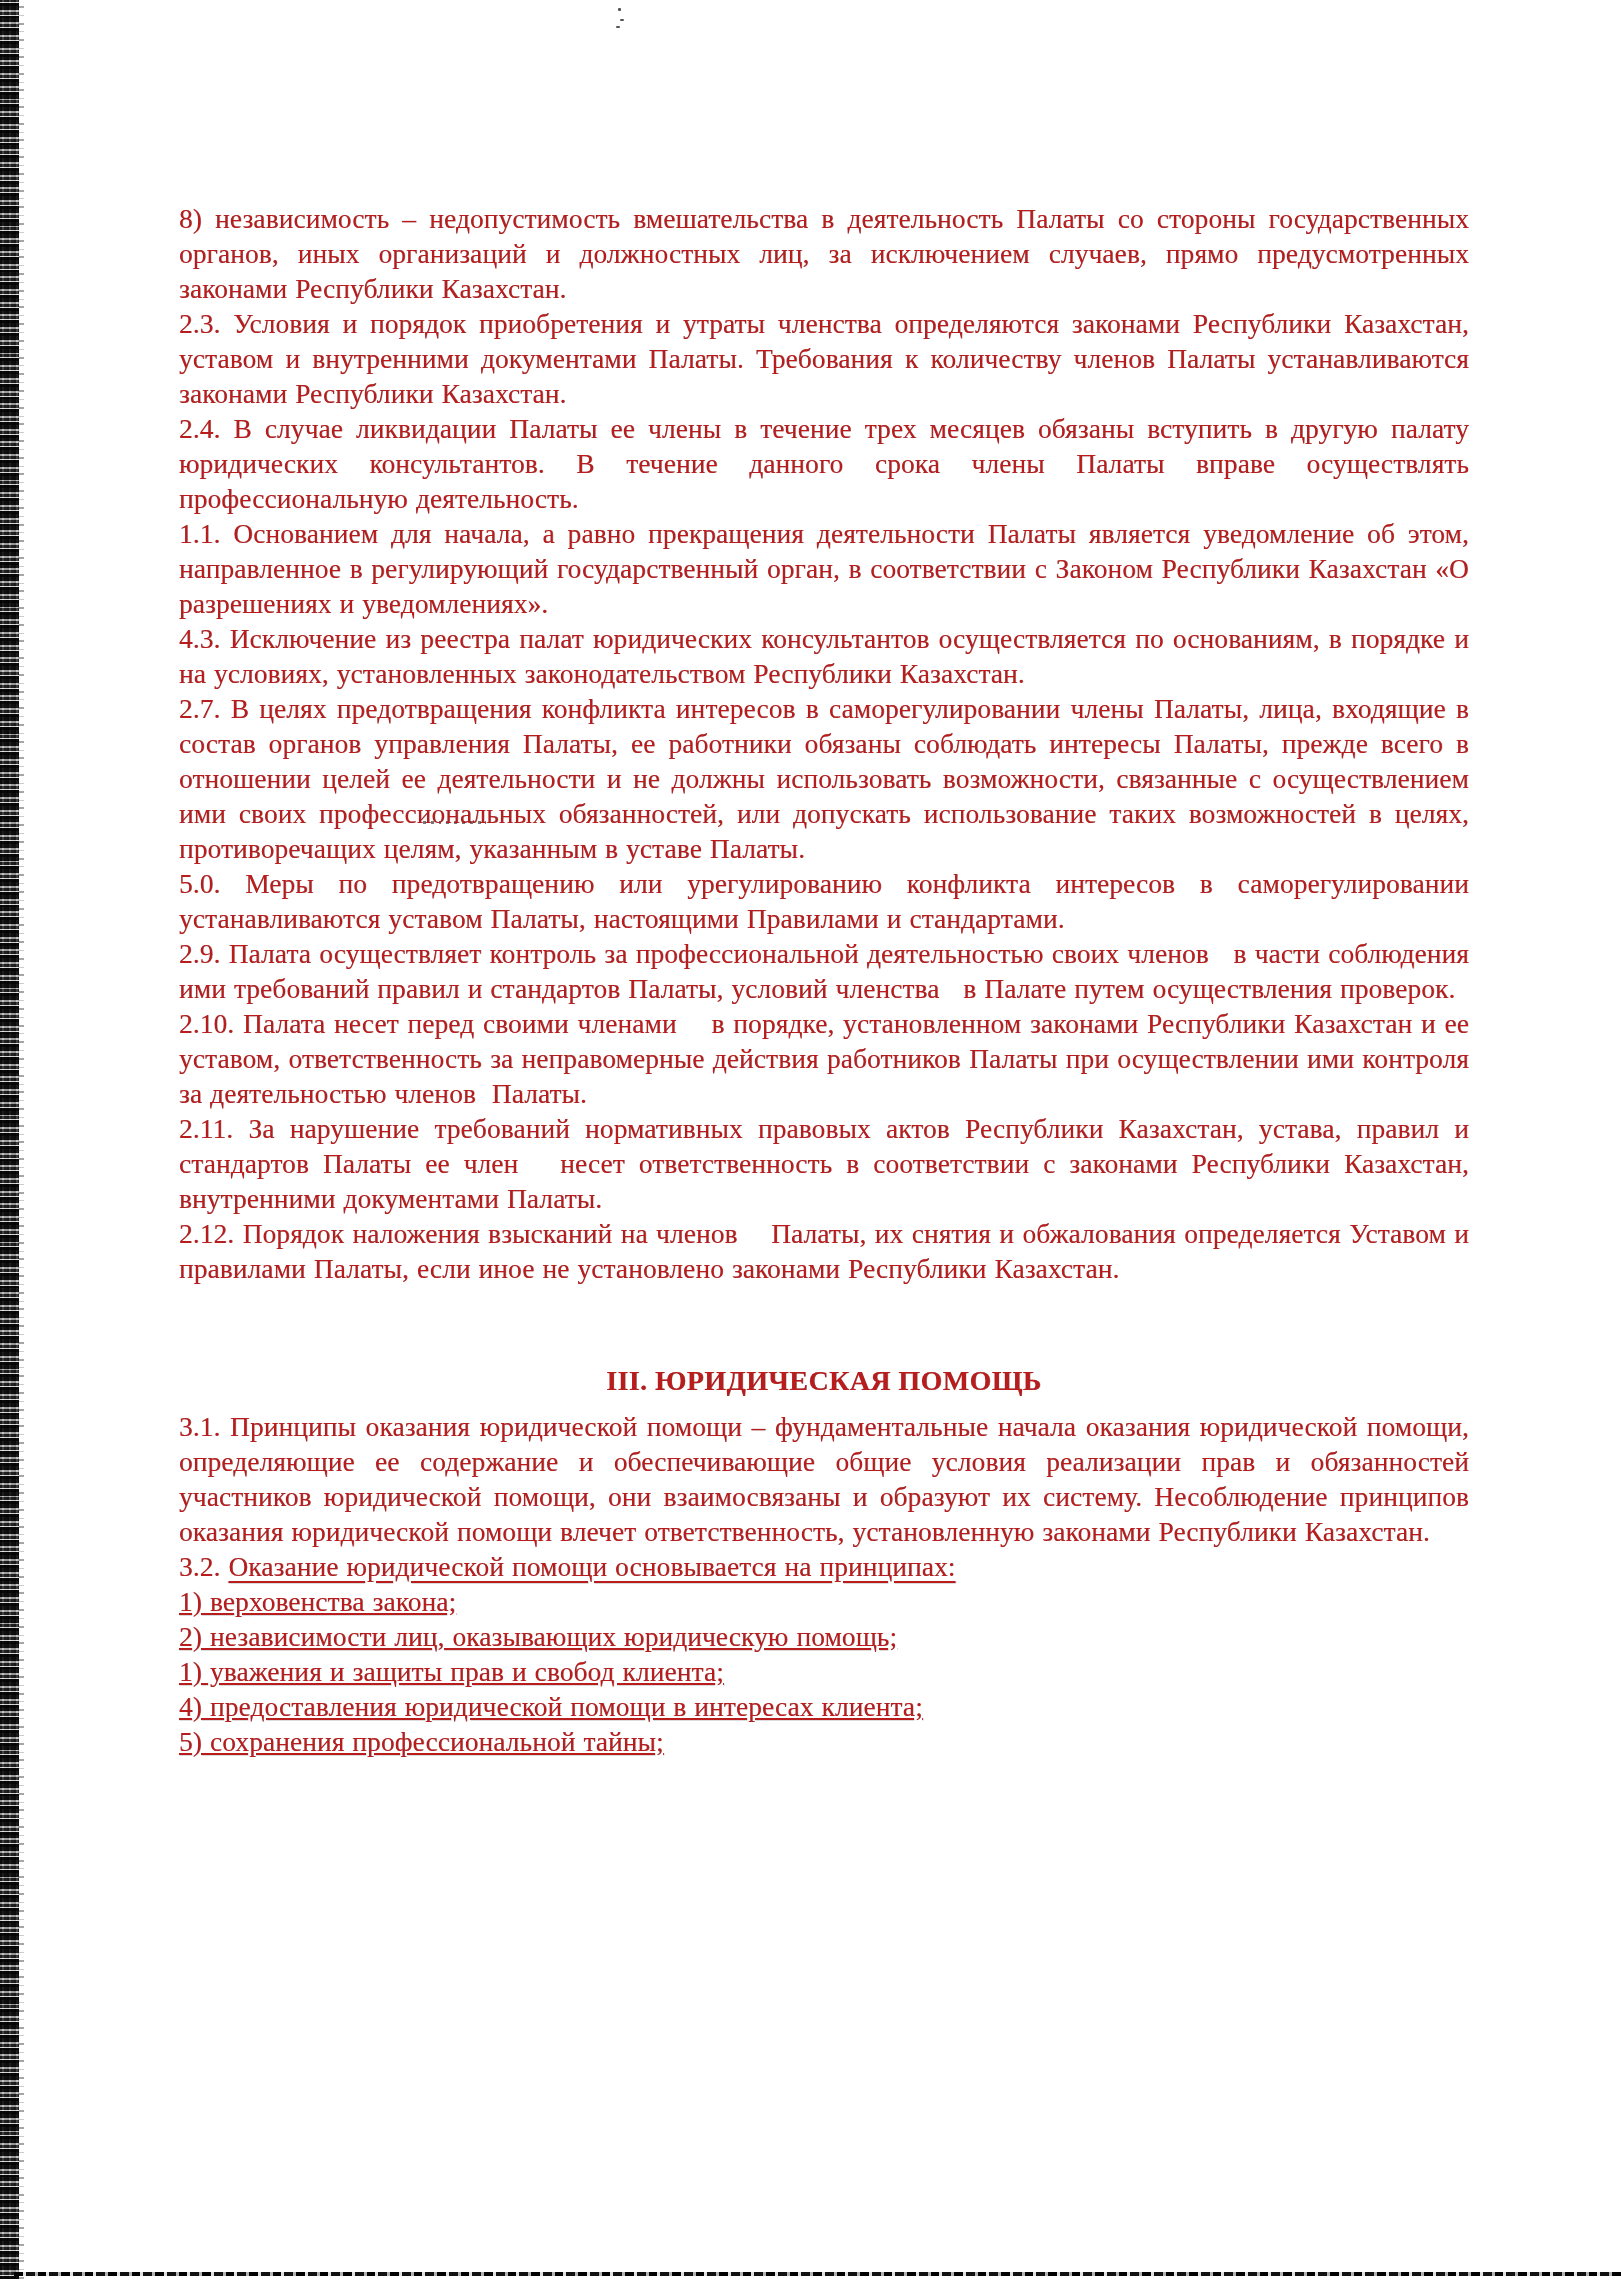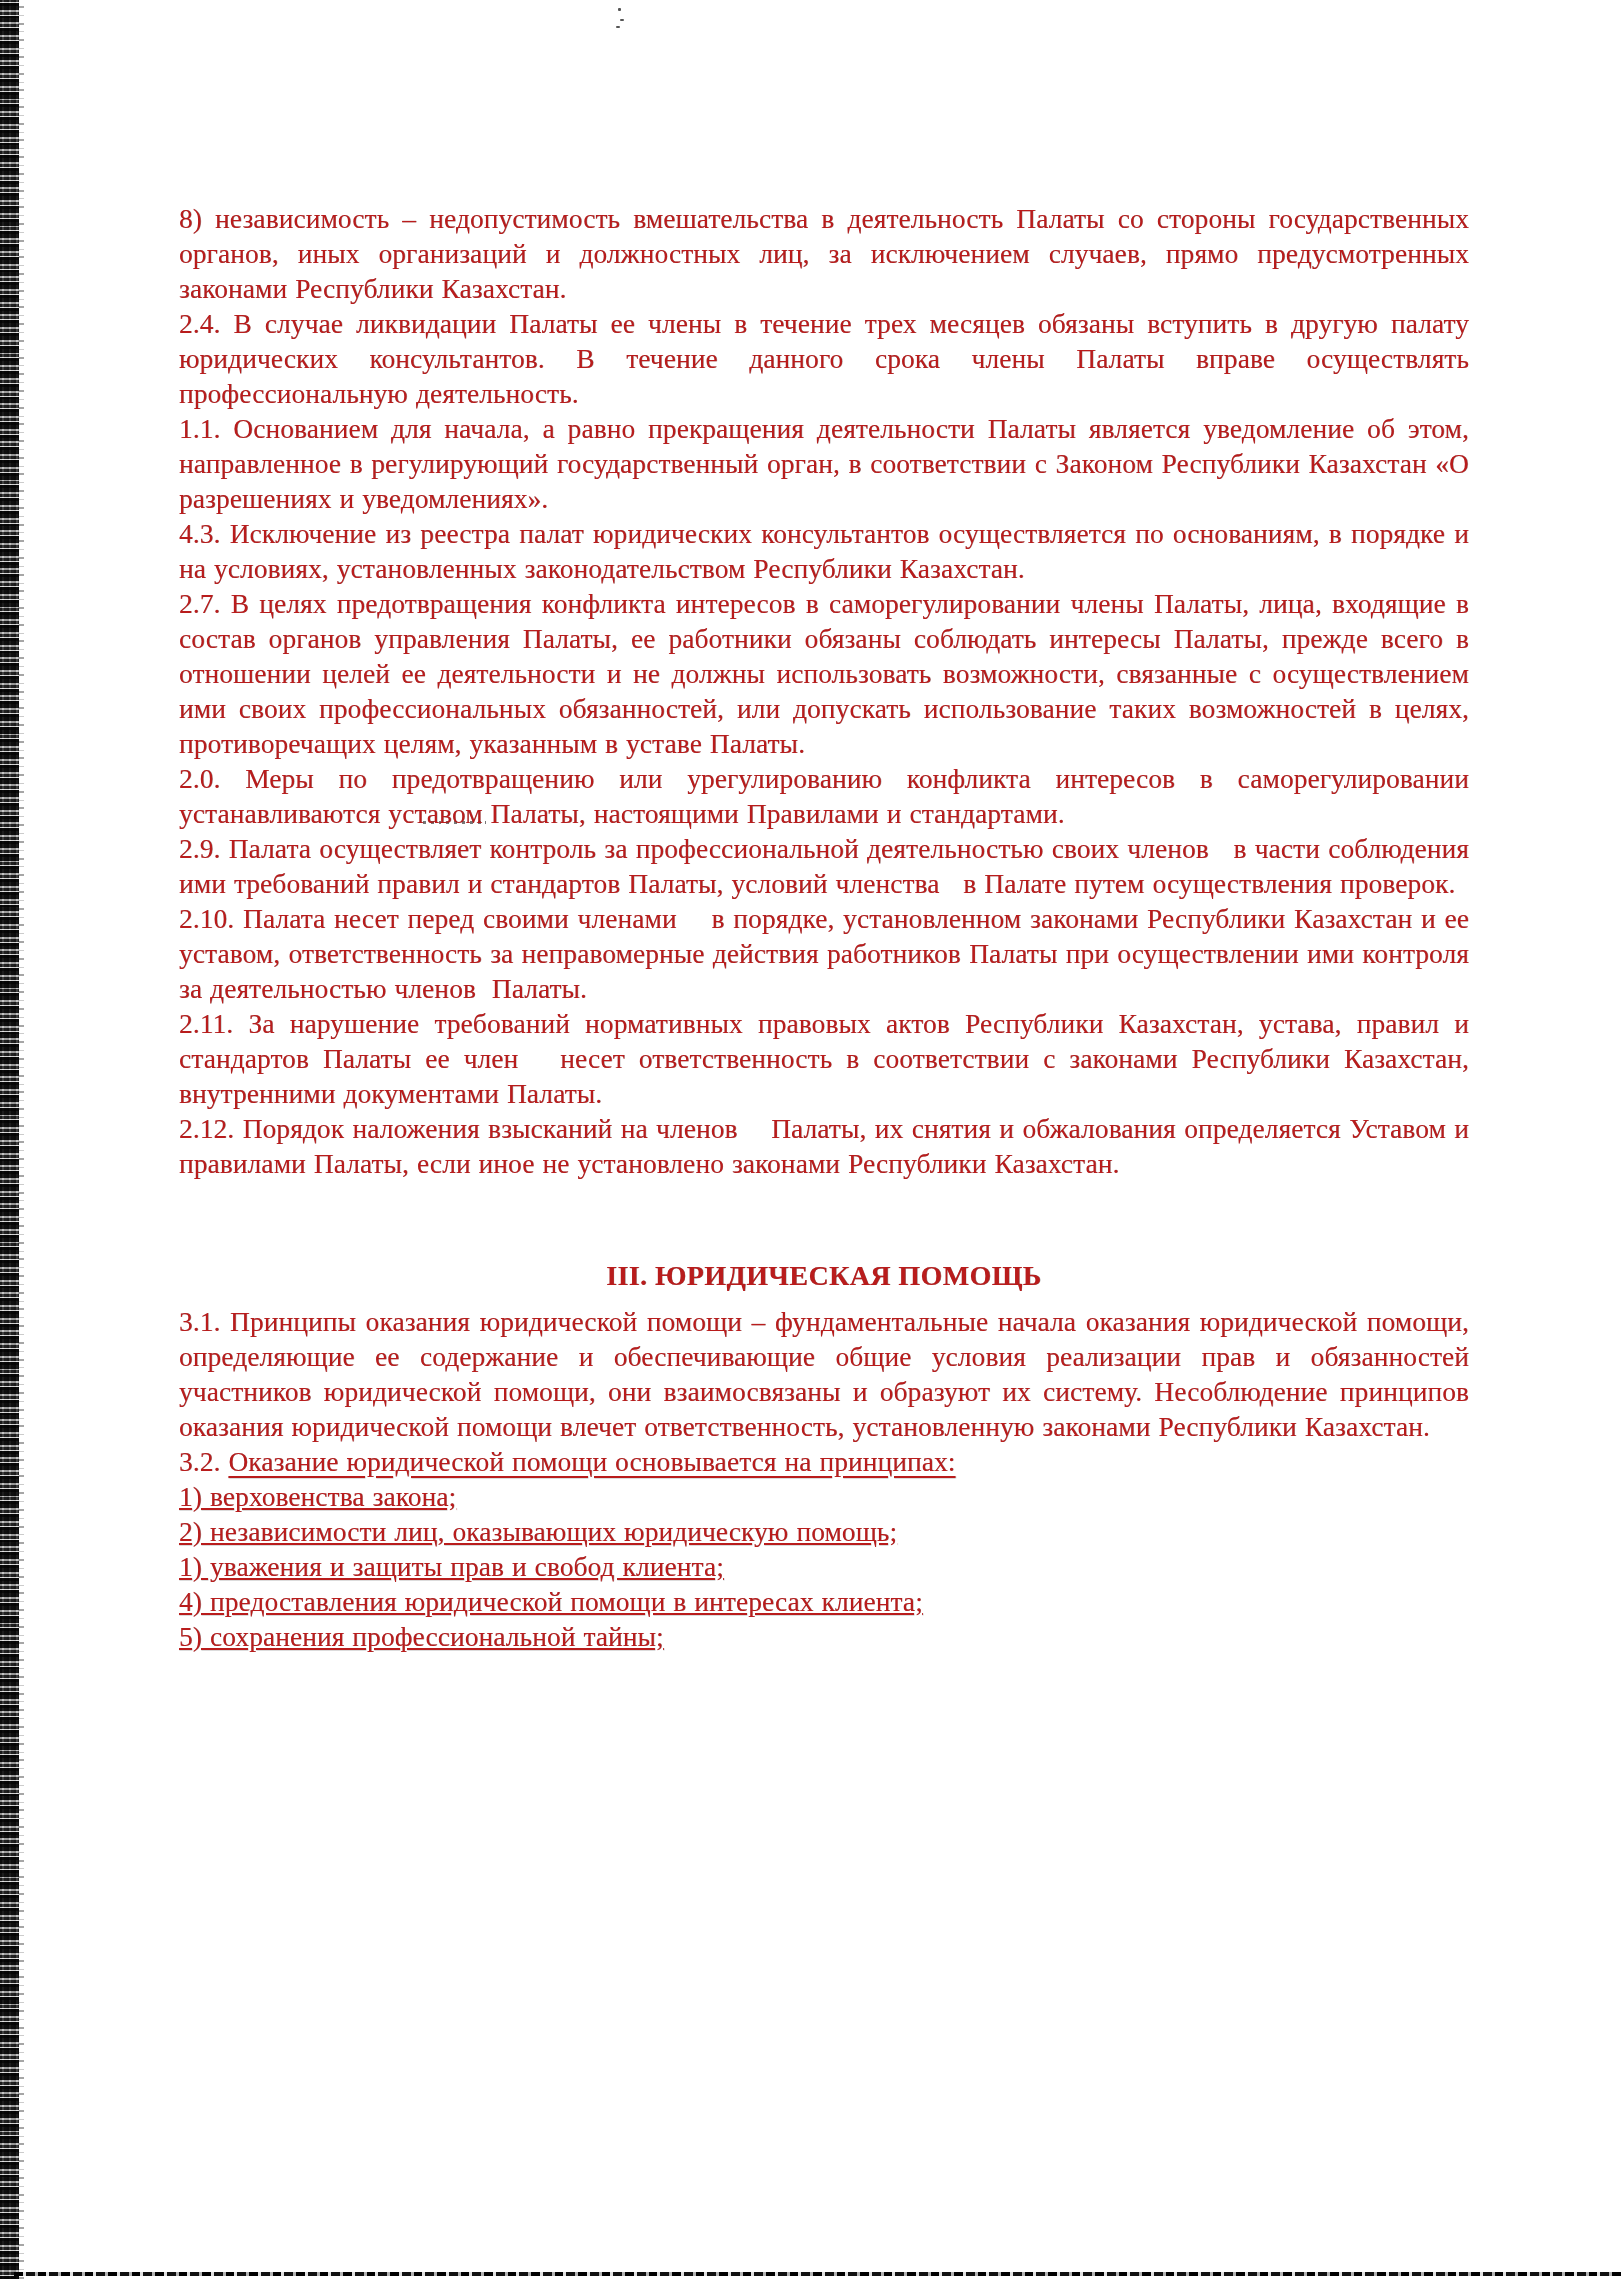--- a/index.html
+++ b/index.html
@@ -107,25 +107,26 @@
   <div class="scan-strip-fade"></div>
   <div class="speck s1"></div>
   <div class="speck s2"></div>
   <div class="speck s3"></div>
   <div class="dot-noise"></div>
   <div class="scan-bottom-line"></div>
 
   <div class="textblock">
 
     <p class="para">8) независимость – недопустимость вмешательства в деятельность Палаты со стороны государственных органов, иных организаций и должностных лиц, за исключением случаев, прямо предусмотренных законами Республики Казахстан.</p>
+    <p class="para">2.3. Условия и порядок приобретения и утраты членства определяются законами Республики Казахстан, уставом и внутренними документами Палаты. Требования к количеству членов Палаты устанавливаются законами Республики Казахстан.</p>
     <p class="para">2.4. В случае ликвидации Палаты ее члены в течение трех месяцев обязаны вступить в другую палату юридических консультантов. В течение данного срока члены Палаты вправе осуществлять профессиональную деятельность.</p>
     <p class="para">1.1. Основанием для начала, а равно прекращения деятельности Палаты является уведомление об этом, направленное в регулирующий государственный орган, в соответствии с Законом Республики Казахстан «О разрешениях и уведомлениях».</p>
     <p class="para">4.3. Исключение из реестра палат юридических консультантов осуществляется по основаниям, в порядке и на условиях, установленных законодательством Республики Казахстан.</p>
     <p class="para">2.7. В целях предотвращения конфликта интересов в саморегулировании члены Палаты, лица, входящие в состав органов управления Палаты, ее работники обязаны соблюдать интересы Палаты, прежде всего в отношении целей ее деятельности и не должны использовать возможности, связанные с осуществлением ими своих профессиональных обязанностей, или допускать использование таких возможностей в целях, противоречащих целям, указанным в уставе Палаты.</p>
-    <p class="para">2.0. Меры по предотвращению или урегулированию конфликта интересов в саморегулировании устанавливаются уставом Палаты, настоящими Правилами и стандартами.</p>
+    <p class="para">5.0. Меры по предотвращению или урегулированию конфликта интересов в саморегулировании устанавливаются уставом Палаты, настоящими Правилами и стандартами.</p>
     <p class="para">2.9. Палата осуществляет контроль за профессиональной деятельностью своих членов&nbsp;&nbsp; в части соблюдения ими требований правил и стандартов Палаты, условий членства&nbsp;&nbsp; в Палате путем осуществления проверок.</p>
     <p class="para">2.10. Палата несет перед своими членами&nbsp;&nbsp;&nbsp; в порядке, установленном законами Республики Казахстан и ее уставом, ответственность за неправомерные действия работников Палаты при осуществлении ими контроля за деятельностью членов&nbsp; Палаты.</p>
     <p class="para">2.11. За нарушение требований нормативных правовых актов Республики Казахстан, устава, правил и стандартов Палаты ее член&nbsp;&nbsp; несет ответственность в соответствии с законами Республики Казахстан, внутренними документами Палаты.</p>
     <p class="para">2.12. Порядок наложения взысканий на членов&nbsp;&nbsp;&nbsp; Палаты, их снятия и обжалования определяется Уставом и правилами Палаты, если иное не установлено законами Республики Казахстан.</p>
 
     <h2 class="heading">III. ЮРИДИЧЕСКАЯ ПОМОЩЬ</h2>
 
     <p class="para">3.1. Принципы оказания юридической помощи – фундаментальные начала оказания юридической помощи, определяющие ее содержание и обеспечивающие общие условия реализации прав и обязанностей участников юридической помощи, они взаимосвязаны и образуют их систему. Несоблюдение принципов оказания юридической помощи влечет ответственность, установленную законами Республики Казахстан.</p>
 
     <p class="para"><span>3.2.&nbsp;</span><span class="underline">Оказание юридической помощи основывается на принципах:</span></p>

